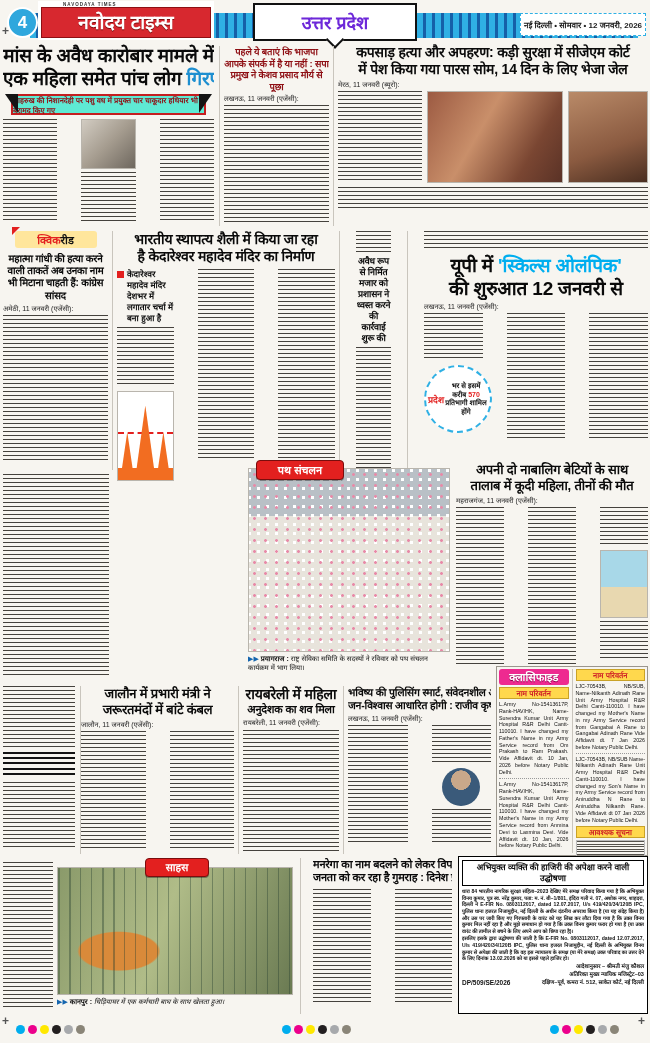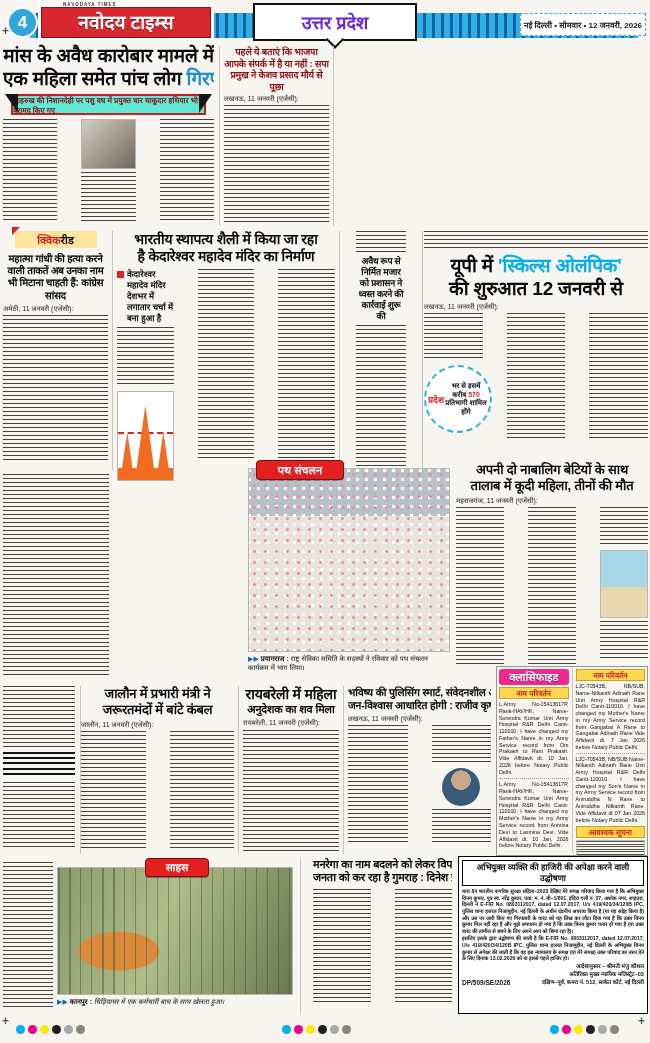--- a/index.html
+++ b/index.html
@@ -71,20 +71,31 @@
       <div class="gk"></div>
     </div>
   </div>
 
   <div class="abs" style="left:219px;top:46px;width:115px;height:180px;border-left:1px solid #c9c5bd;border-right:1px solid #c9c5bd;padding:0 4px;box-sizing:border-box">
     <div class="hl wrap ctr" style="font-size:9.5px;color:#8e0f14">पहले ये बताएं कि भाजपा आपके संपर्क में है या नहीं : सपा प्रमुख ने केशव प्रसाद मौर्य से पूछा</div>
     <div class="dl">लखनऊ, 11 जनवरी (एजेंसी):</div>
     <div class="gk" style="height:118px"></div>
   </div>
 
+  <div class="abs" style="left:338px;top:44px;width:310px;height:182px">
+    <div class="hl ctr" style="font-size:14px">कपसाड़ हत्या और अपहरण: कड़ी सुरक्षा में सीजेएम कोर्ट</div>
+    <div class="hl ctr" style="font-size:14px">में पेश किया गया पारस सोम, 14 दिन के लिए भेजा जेल</div>
+    <div class="dl">मेरठ, 11 जनवरी (ब्यूरो):</div>
+    <div style="display:flex;gap:5px;height:92px">
+      <div class="gk" style="width:84px"></div>
+      <div class="ph" style="width:134px;background:linear-gradient(120deg,#9c5a42,#c98f6a 40%,#7a4632 75%,#5a3226)"></div>
+      <div class="ph" style="flex:1;background:linear-gradient(160deg,#b98a68,#8a5a40 60%,#4a2e20)"></div>
+    </div>
+    <div class="gk" style="height:24px;margin-top:4px"></div>
+  </div>
 
   <div class="abs" style="left:3px;top:231px;width:110px;height:239px;border-right:1px solid #c9c5bd;padding-right:4px;box-sizing:border-box">
     <div style="position:relative;width:82px;height:17px;background:#ffe69c;border-radius:3px;margin:0 auto 5px;
          display:flex;align-items:center;justify-content:center;font-weight:800;font-size:11px">
       <span class="abs" style="left:-3px;top:-4px;border-top:8px solid #e3201f;border-right:8px solid transparent"></span>
       <span style="color:#e3201f">क्विक</span>
       <span style="color:#111"> रीड</span>
     </div>
     <div class="hl wrap ctr" style="font-size:10px">महात्मा गांधी की हत्या करने वाली ताकतें अब उनका नाम भी मिटाना चाहती हैं: कांग्रेस सांसद</div>
     <div class="dl">अमेठी, 11 जनवरी (एजेंसी):</div>
@@ -107,21 +118,21 @@
           <span class="abs" style="left:31%;bottom:0;width:38%;height:85%;background:#f26d21;clip-path:polygon(50% 0,100% 100%,0 100%)"></span>
           <span class="abs" style="left:70%;bottom:0;width:26%;height:55%;background:#f26d21;clip-path:polygon(50% 0,100% 100%,0 100%)"></span>
           <span class="abs" style="left:0;bottom:0;width:100%;height:14%;background:#f26d21"></span>
         </div>
       </div>
       <div class="gk"></div>
       <div class="gk"></div>
     </div>
   </div>
 
-  <div class="abs" style="left:339px;top:231px;width:84px;height:239px;border-left:1px solid #c9c5bd;border-right:1px solid #c9c5bd;padding:0 16px;box-sizing:border-box">
+  <div class="abs" style="left:339px;top:231px;width:69px;height:239px;border-left:1px solid #c9c5bd;border-right:1px solid #c9c5bd;padding:0 16px;box-sizing:border-box">
     <div class="gk" style="height:22px"></div>
     <div class="hl wrap ctr" style="font-size:9px;margin:3px 0">अवैध रूप से निर्मित मजार को प्रशासन ने ध्वस्त करने की कार्रवाई शुरू की</div>
     <div class="gk" style="height:158px"></div>
   </div>
 
   <div class="abs" style="left:424px;top:231px;width:224px;height:239px">
     <div class="gk" style="height:20px;margin-bottom:3px"></div>
     <div class="hl ctr" style="font-size:19px"><span>यूपी में </span><span style="color:#00aeef">'स्किल्स ओलंपिक'</span></div>
     <div class="hl ctr" style="font-size:19px">की शुरुआत 12 जनवरी से</div>
     <div class="dl">लखनऊ, 11 जनवरी (एजेंसी):</div>

